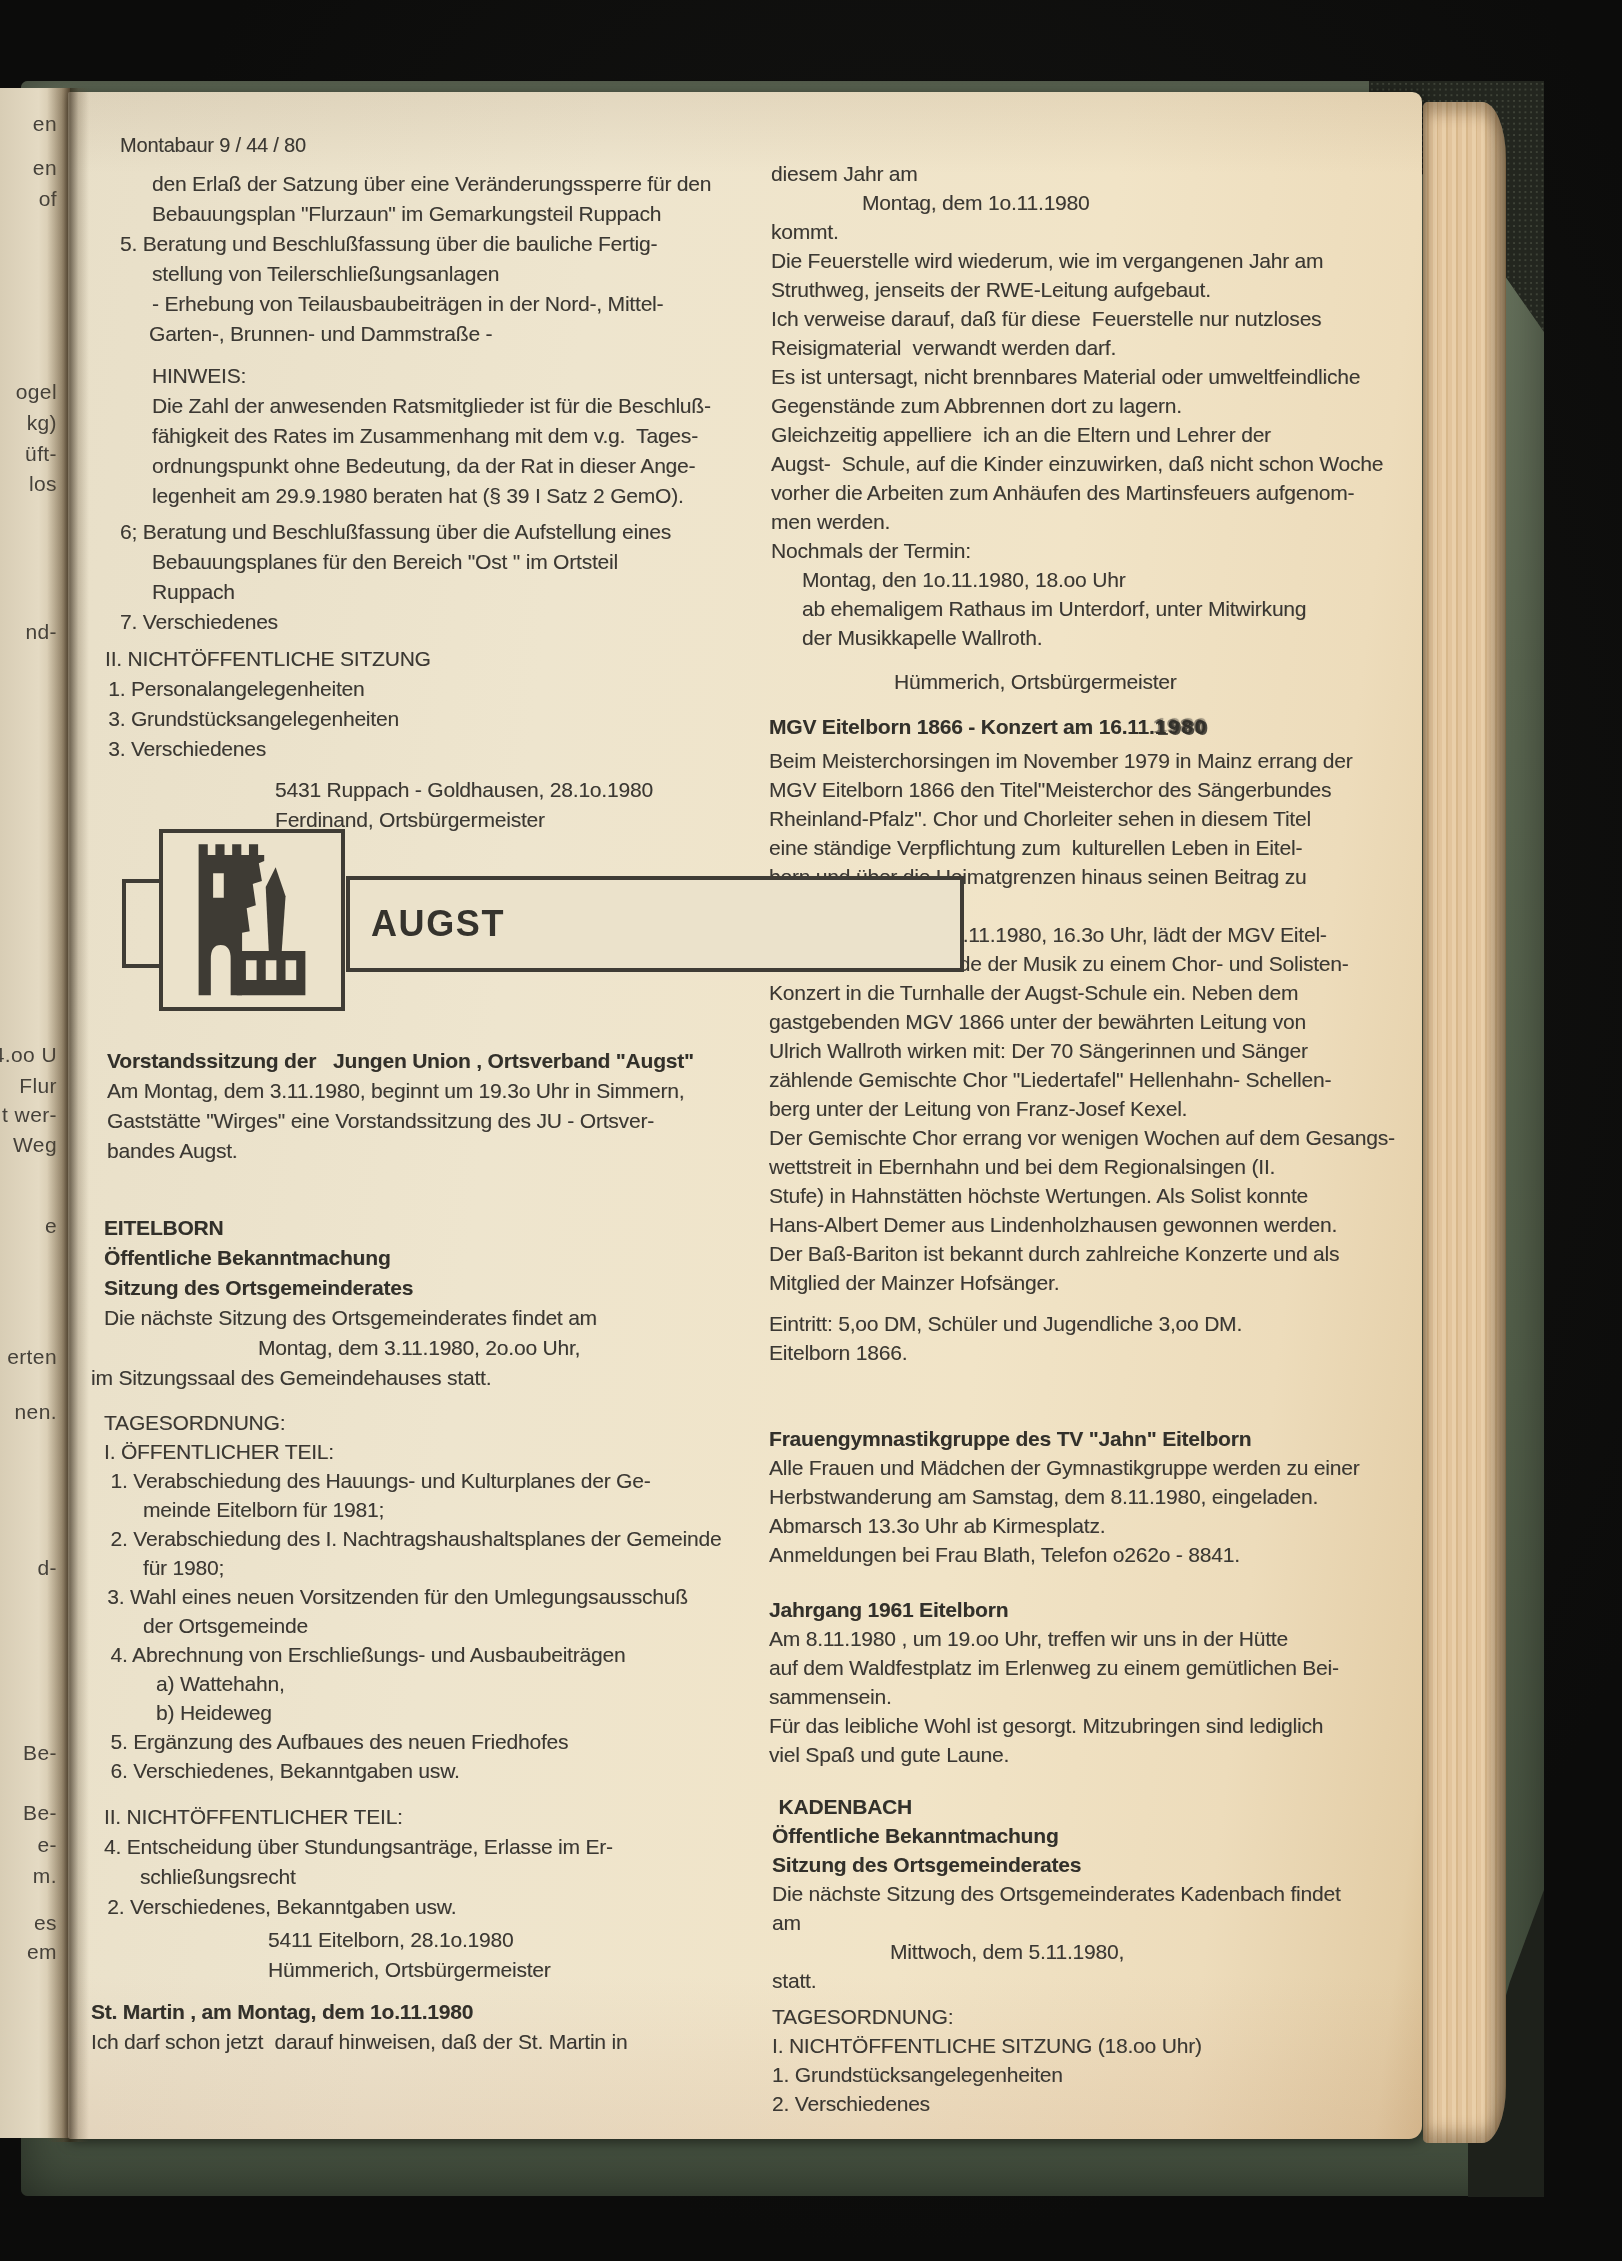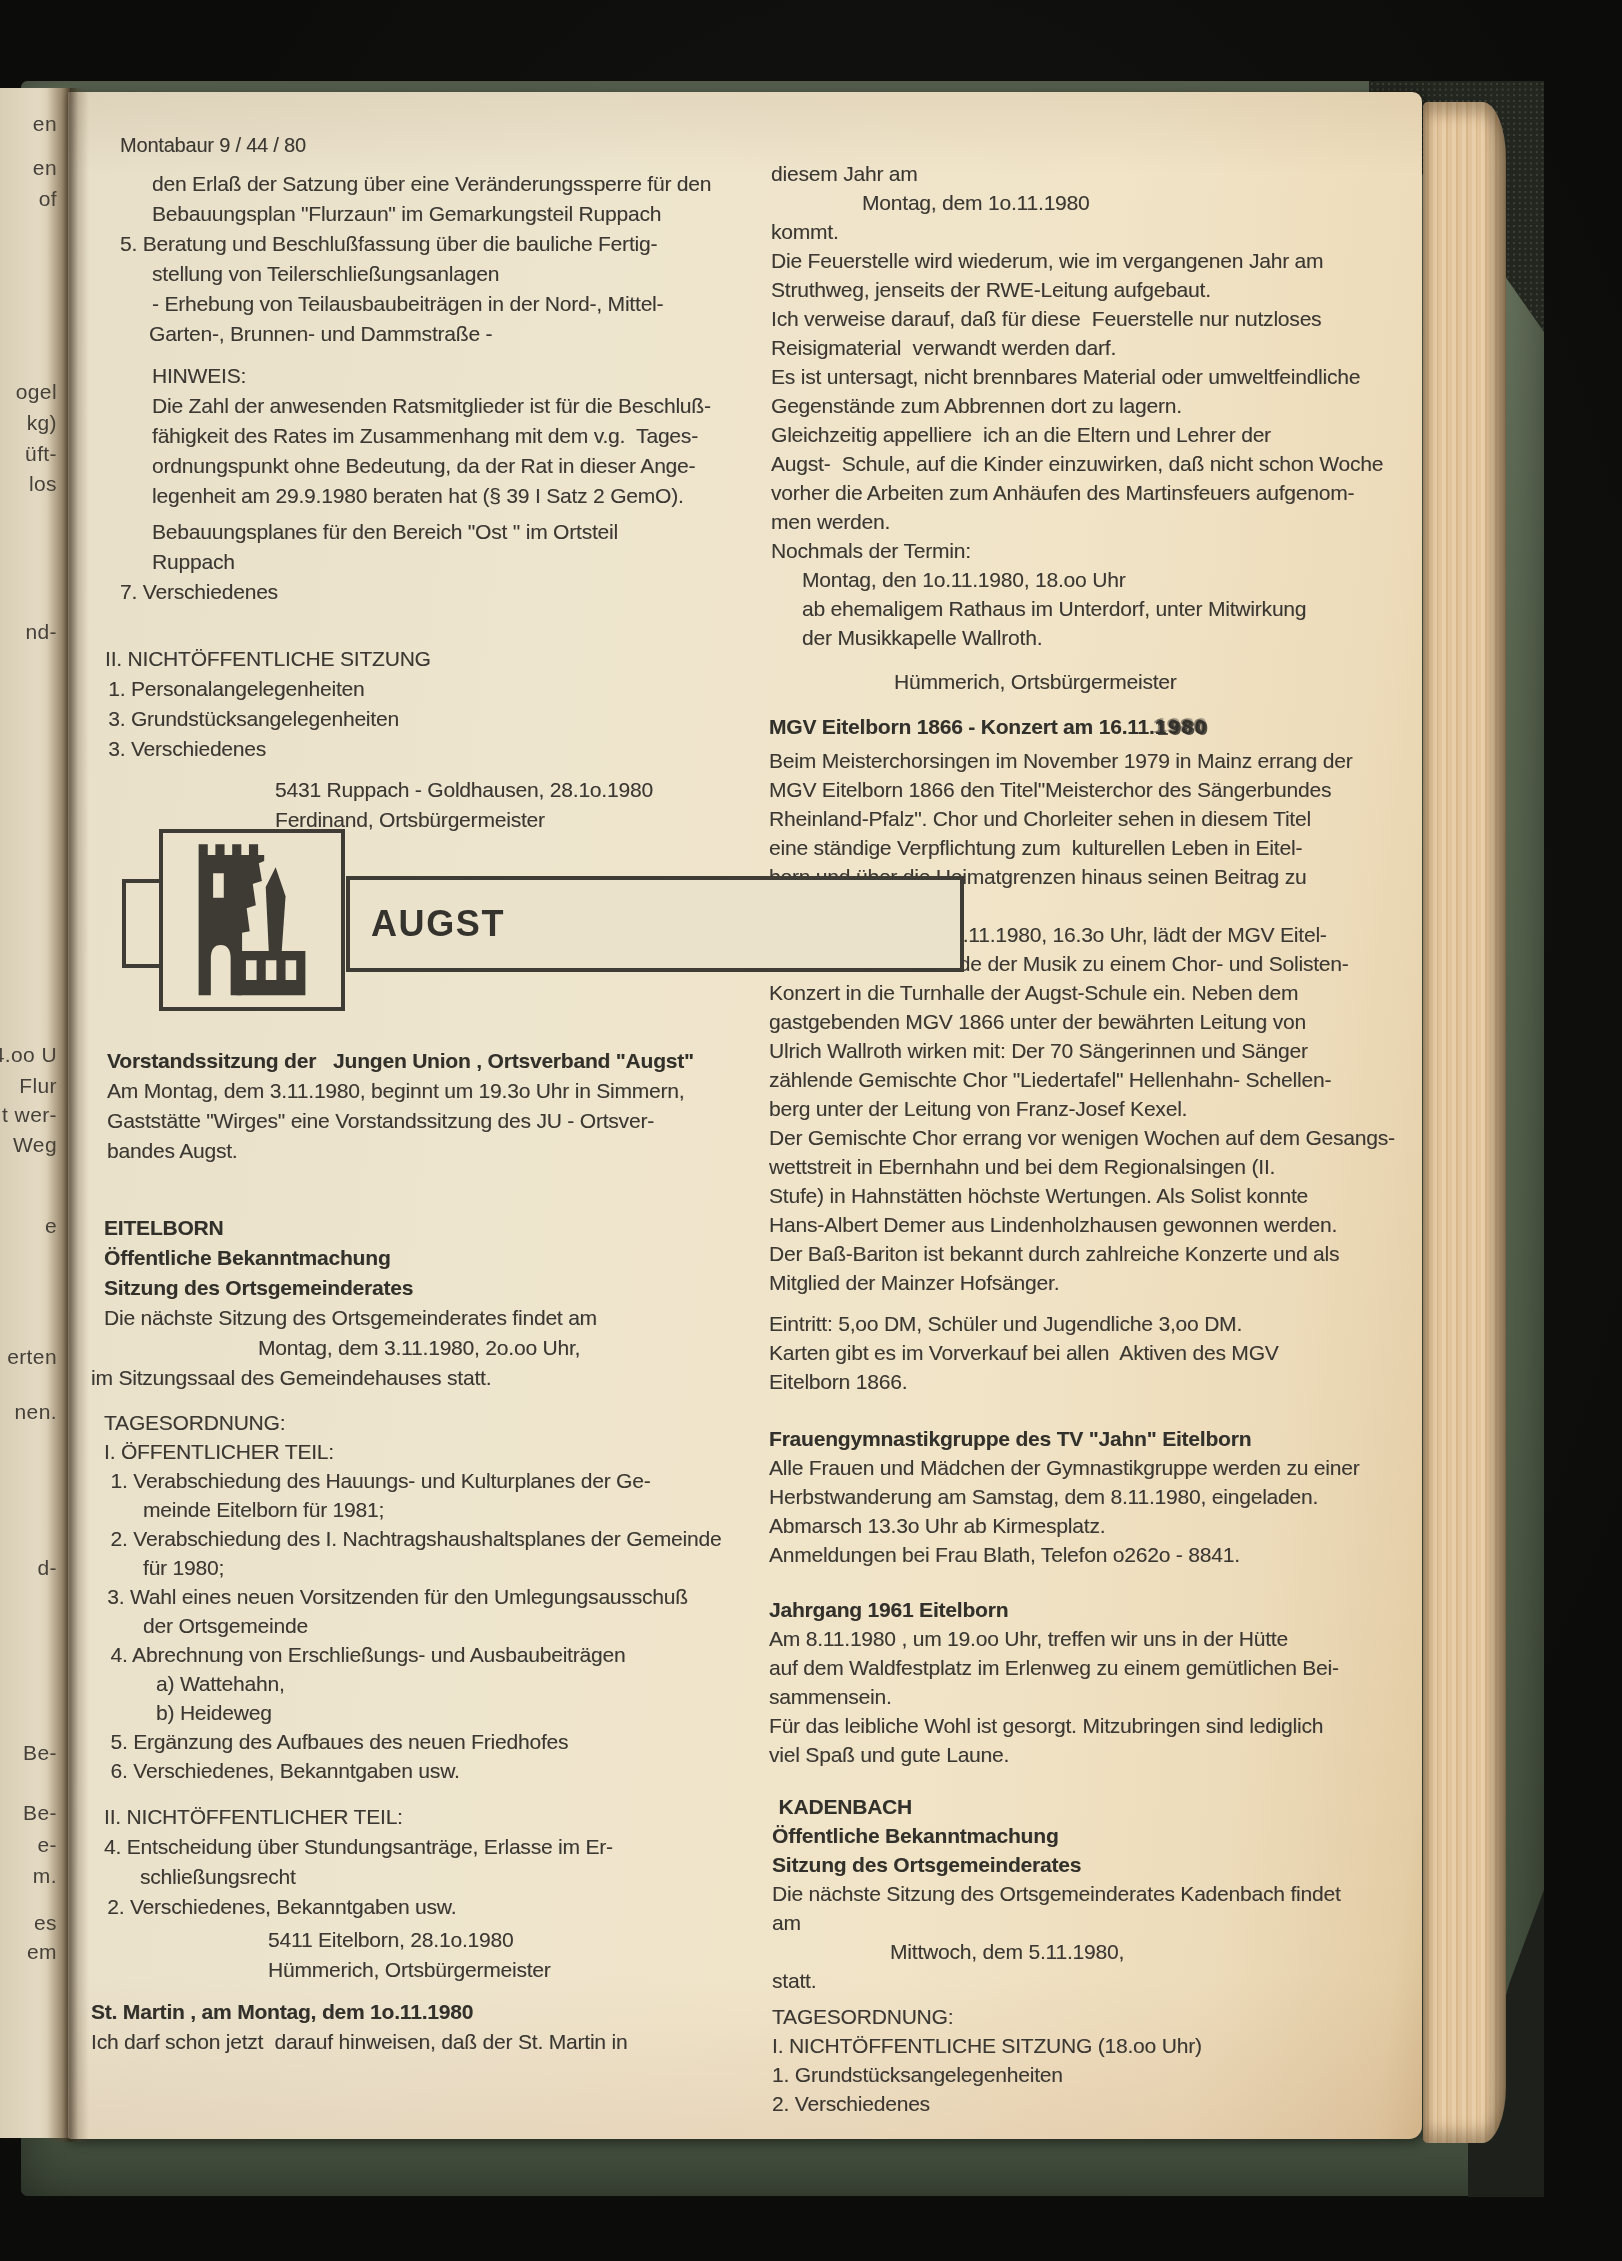--- a/index.html
+++ b/index.html
@@ -89,34 +89,34 @@
     </div>
 
   <div class="page"></div>
   <div class="page-edges"></div>
   <div class="gutter"></div>
 
   <div class="text-layer">
       <div class="tblock" style="left: 120px; top: 130px; font-size: 20px; line-height: 30px;"><div class="tline">Montabaur 9 / 44 / 80</div></div>
       <div class="tblock" style="left: 120px; top: 169px; line-height: 30px;"><div class="tline" style="margin-left: 32px;">den Erlaß der Satzung über eine Veränderungssperre für den</div><div class="tline" style="margin-left: 32px;">Bebauungsplan "Flurzaun" im Gemarkungsteil Ruppach</div><div class="tline">5. Beratung und Beschlußfassung über die bauliche Fertig-</div><div class="tline" style="margin-left: 32px;">stellung von Teilerschließungsanlagen</div><div class="tline" style="margin-left: 32px;">- Erhebung von Teilausbaubeiträgen in der Nord-, Mittel-</div><div class="tline" style="margin-left: 29px;">Garten-, Brunnen- und Dammstraße -</div></div>
       <div class="tblock" style="left: 152px; top: 361px; line-height: 30px;"><div class="tline">HINWEIS:</div><div class="tline">Die Zahl der anwesenden Ratsmitglieder ist für die Beschluß-</div><div class="tline">fähigkeit des Rates im Zusammenhang mit dem v.g.  Tages-</div><div class="tline">ordnungspunkt ohne Bedeutung, da der Rat in dieser Ange-</div><div class="tline">legenheit am 29.9.1980 beraten hat (§ 39 I Satz 2 GemO).</div></div>
-      <div class="tblock" style="left: 120px; top: 517px; line-height: 30px;"><div class="tline" style="margin-left: 32px;">Bebauungsplanes für den Bereich "Ost " im Ortsteil</div><div class="tline" style="margin-left: 32px;">Ruppach</div><div class="tline">7. Verschiedenes</div></div>
+      <div class="tblock" style="left: 120px; top: 517px; line-height: 30px;"><div class="tline">6; Beratung und Beschlußfassung über die Aufstellung eines</div><div class="tline" style="margin-left: 32px;">Bebauungsplanes für den Bereich "Ost " im Ortsteil</div><div class="tline" style="margin-left: 32px;">Ruppach</div><div class="tline">7. Verschiedenes</div></div>
       <div class="tblock" style="left: 105px; top: 644px; line-height: 30px;"><div class="tline">II. NICHTÖFFENTLICHE SITZUNG</div><div class="tline" style="margin-left: 3.2px;">1. Personalangelegenheiten</div><div class="tline" style="margin-left: 3.2px;">3. Grundstücksangelegenheiten</div><div class="tline" style="margin-left: 3.2px;">3. Verschiedenes</div></div>
       <div class="tblock" style="left: 251px; top: 775px; line-height: 30px; margin-left: 24px;"><div class="tline">5431 Ruppach - Goldhausen, 28.1o.1980</div><div class="tline">Ferdinand, Ortsbürgermeister</div></div>
       <div class="tblock" style="left: 107px; top: 1046px; line-height: 30px;"><div class="tline bold">Vorstandssitzung der   Jungen Union , Ortsverband "Augst"</div><div class="tline">Am Montag, dem 3.11.1980, beginnt um 19.3o Uhr in Simmern,</div><div class="tline">Gaststätte "Wirges" eine Vorstandssitzung des JU - Ortsver-</div><div class="tline">bandes Augst.</div></div>
       <div class="tblock" style="left: 104px; top: 1213px; line-height: 30px;"><div class="tline bold">EITELBORN</div><div class="tline bold">Öffentliche Bekanntmachung</div><div class="tline bold">Sitzung des Ortsgemeinderates</div><div class="tline">Die nächste Sitzung des Ortsgemeinderates findet am</div><div class="tline" style="margin-left: 154px;">Montag, dem 3.11.1980, 2o.oo Uhr,</div><div class="tline" style="margin-left: -13px;">im Sitzungssaal des Gemeindehauses statt.</div></div>
       <div class="tblock" style="left: 104px; top: 1408px; line-height: 29px;"><div class="tline">TAGESORDNUNG:</div><div class="tline">I. ÖFFENTLICHER TEIL:</div><div class="tline" style="margin-left: 6.5px;">1. Verabschiedung des Hauungs- und Kulturplanes der Ge-</div><div class="tline" style="margin-left: 39px;">meinde Eitelborn für 1981;</div><div class="tline" style="margin-left: 6.5px;">2. Verabschiedung des I. Nachtragshaushaltsplanes der Gemeinde</div><div class="tline" style="margin-left: 39px;">für 1980;</div><div class="tline" style="margin-left: 3.2px;">3. Wahl eines neuen Vorsitzenden für den Umlegungsausschuß</div><div class="tline" style="margin-left: 39px;">der Ortsgemeinde</div><div class="tline" style="margin-left: 6.5px;">4. Abrechnung von Erschließungs- und Ausbaubeiträgen</div><div class="tline" style="margin-left: 52px;">a) Wattehahn,</div><div class="tline" style="margin-left: 52px;">b) Heideweg</div><div class="tline" style="margin-left: 6.5px;">5. Ergänzung des Aufbaues des neuen Friedhofes</div><div class="tline" style="margin-left: 6.5px;">6. Verschiedenes, Bekanntgaben usw.</div></div>
       <div class="tblock" style="left: 104px; top: 1802px; line-height: 30px;"><div class="tline">II. NICHTÖFFENTLICHER TEIL:</div><div class="tline">4. Entscheidung über Stundungsanträge, Erlasse im Er-</div><div class="tline" style="margin-left: 36px;">schließungsrecht</div><div class="tline" style="margin-left: 3.2px;">2. Verschiedenes, Bekanntgaben usw.</div></div>
       <div class="tblock" style="left: 268px; top: 1925px; line-height: 30px;"><div class="tline">5411 Eitelborn, 28.1o.1980</div><div class="tline">Hümmerich, Ortsbürgermeister</div></div>
       <div class="tblock" style="left: 91px; top: 1997px; line-height: 30px;"><div class="tline bold">St. Martin , am Montag, dem 1o.11.1980</div><div class="tline">Ich darf schon jetzt  darauf hinweisen, daß der St. Martin in</div></div>
       <div class="tblock" style="left: 771px; top: 159px; line-height: 29px;"><div class="tline">diesem Jahr am</div><div class="tline" style="margin-left: 91px;">Montag, dem 1o.11.1980</div><div class="tline">kommt.</div><div class="tline">Die Feuerstelle wird wiederum, wie im vergangenen Jahr am</div><div class="tline">Struthweg, jenseits der RWE-Leitung aufgebaut.</div><div class="tline">Ich verweise darauf, daß für diese  Feuerstelle nur nutzloses</div><div class="tline">Reisigmaterial  verwandt werden darf.</div><div class="tline">Es ist untersagt, nicht brennbares Material oder umweltfeindliche</div><div class="tline">Gegenstände zum Abbrennen dort zu lagern.</div><div class="tline">Gleichzeitig appelliere  ich an die Eltern und Lehrer der</div><div class="tline">Augst-  Schule, auf die Kinder einzuwirken, daß nicht schon Woche</div><div class="tline">vorher die Arbeiten zum Anhäufen des Martinsfeuers aufgenom-</div><div class="tline">men werden.</div><div class="tline">Nochmals der Termin:</div><div class="tline" style="margin-left: 31px;">Montag, den 1o.11.1980, 18.oo Uhr</div><div class="tline" style="margin-left: 31px;">ab ehemaligem Rathaus im Unterdorf, unter Mitwirkung</div><div class="tline" style="margin-left: 31px;">der Musikkapelle Wallroth.</div></div>
       <div class="tblock" style="left: 894px; top: 667px; line-height: 30px;"><div class="tline">Hümmerich, Ortsbürgermeister</div></div>
       <div class="tblock" style="left: 769px; top: 712px; line-height: 30px;"><div class="tline bold"><span>MGV Eitelborn 1866 - Konzert am 16.11.</span><span class="smudge">1980</span></div></div>
       <div class="tblock" style="left: 769px; top: 746px; line-height: 29px;"><div class="tline">Beim Meisterchorsingen im November 1979 in Mainz errang der</div><div class="tline">MGV Eitelborn 1866 den Titel"Meisterchor des Sängerbundes</div><div class="tline">Rheinland-Pfalz". Chor und Chorleiter sehen in diesem Titel</div><div class="tline">eine ständige Verpflichtung zum  kulturellen Leben in Eitel-</div><div class="tline">born und über die Heimatgrenzen hinaus seinen Beitrag zu</div><div class="tline">leisten.</div><div class="tline">Am Sonntag, dem 16.11.1980, 16.3o Uhr, lädt der MGV Eitel-</div><div class="tline">born 1866 alle Freunde der Musik zu einem Chor- und Solisten-</div><div class="tline">Konzert in die Turnhalle der Augst-Schule ein. Neben dem</div><div class="tline">gastgebenden MGV 1866 unter der bewährten Leitung von</div><div class="tline">Ulrich Wallroth wirken mit: Der 70 Sängerinnen und Sänger</div><div class="tline">zählende Gemischte Chor "Liedertafel" Hellenhahn- Schellen-</div><div class="tline">berg unter der Leitung von Franz-Josef Kexel.</div><div class="tline">Der Gemischte Chor errang vor wenigen Wochen auf dem Gesangs-</div><div class="tline">wettstreit in Ebernhahn und bei dem Regionalsingen (II.</div><div class="tline">Stufe) in Hahnstätten höchste Wertungen. Als Solist konnte</div><div class="tline">Hans-Albert Demer aus Lindenholzhausen gewonnen werden.</div><div class="tline">Der Baß-Bariton ist bekannt durch zahlreiche Konzerte und als</div><div class="tline">Mitglied der Mainzer Hofsänger.</div></div>
-      <div class="tblock" style="left: 769px; top: 1309px; line-height: 29px;"><div class="tline">Eintritt: 5,oo DM, Schüler und Jugendliche 3,oo DM.</div><div class="tline">Karten gibt es im Vorverkauf bei allen  Aktiven des MGV</div><div class="tline">Eitelborn 1866.</div></div>
+      <div class="tblock" style="left: 769px; top: 1309px; line-height: 29px;"><div class="tline">Eintritt: 5,oo DM, Schüler und Jugendliche 3,oo DM.</div><div class="tline">Eitelborn 1866.</div></div>
       <div class="tblock" style="left: 769px; top: 1424px; line-height: 29px;"><div class="tline bold">Frauengymnastikgruppe des TV "Jahn" Eitelborn</div><div class="tline">Alle Frauen und Mädchen der Gymnastikgruppe werden zu einer</div><div class="tline">Herbstwanderung am Samstag, dem 8.11.1980, eingeladen.</div><div class="tline">Abmarsch 13.3o Uhr ab Kirmesplatz.</div><div class="tline">Anmeldungen bei Frau Blath, Telefon o262o - 8841.</div></div>
       <div class="tblock" style="left: 769px; top: 1595px; line-height: 29px;"><div class="tline bold">Jahrgang 1961 Eitelborn</div><div class="tline">Am 8.11.1980 , um 19.oo Uhr, treffen wir uns in der Hütte</div><div class="tline">auf dem Waldfestplatz im Erlenweg zu einem gemütlichen Bei-</div><div class="tline">sammensein.</div><div class="tline">Für das leibliche Wohl ist gesorgt. Mitzubringen sind lediglich</div><div class="tline">viel Spaß und gute Laune.</div></div>
       <div class="tblock" style="left: 772px; top: 1792px; line-height: 29px;"><div class="tline bold" style="margin-left: 6.5px;">KADENBACH</div><div class="tline bold">Öffentliche Bekanntmachung</div><div class="tline bold">Sitzung des Ortsgemeinderates</div><div class="tline">Die nächste Sitzung des Ortsgemeinderates Kadenbach findet</div><div class="tline">am</div><div class="tline" style="margin-left: 118px;">Mittwoch, dem 5.11.1980,</div><div class="tline">statt.</div></div>
       <div class="tblock" style="left: 772px; top: 2002px; line-height: 29px;"><div class="tline">TAGESORDNUNG:</div><div class="tline">I. NICHTÖFFENTLICHE SITZUNG (18.oo Uhr)</div><div class="tline">1. Grundstücksangelegenheiten</div><div class="tline">2. Verschiedenes</div></div>
     </div>
 
   <div class="logo">
     <div class="logo-smallrect"></div>
     <div class="logo-box">
       <svg width="122" height="154" viewBox="0 0 160 200">

